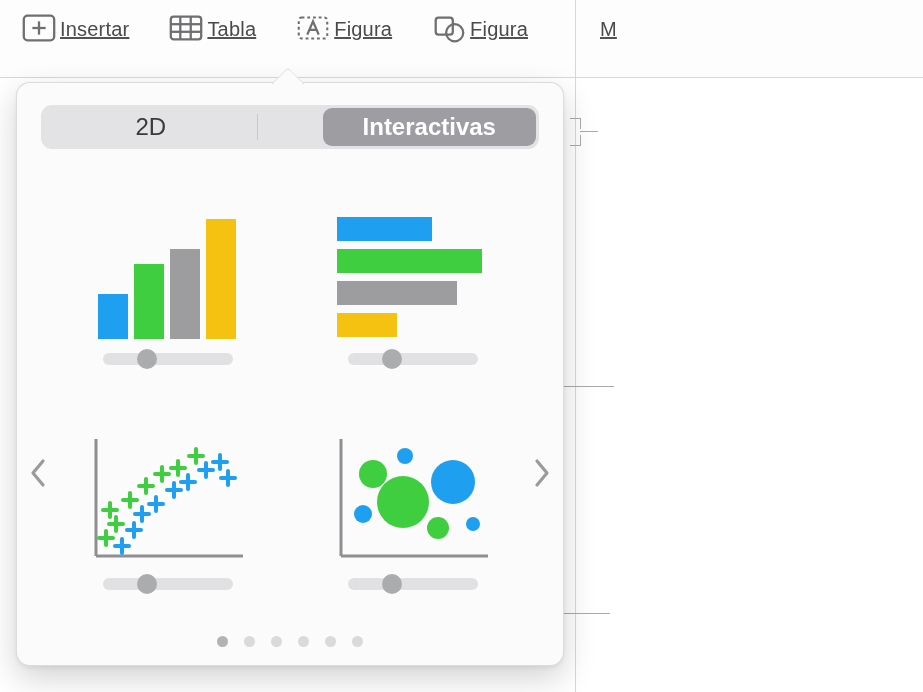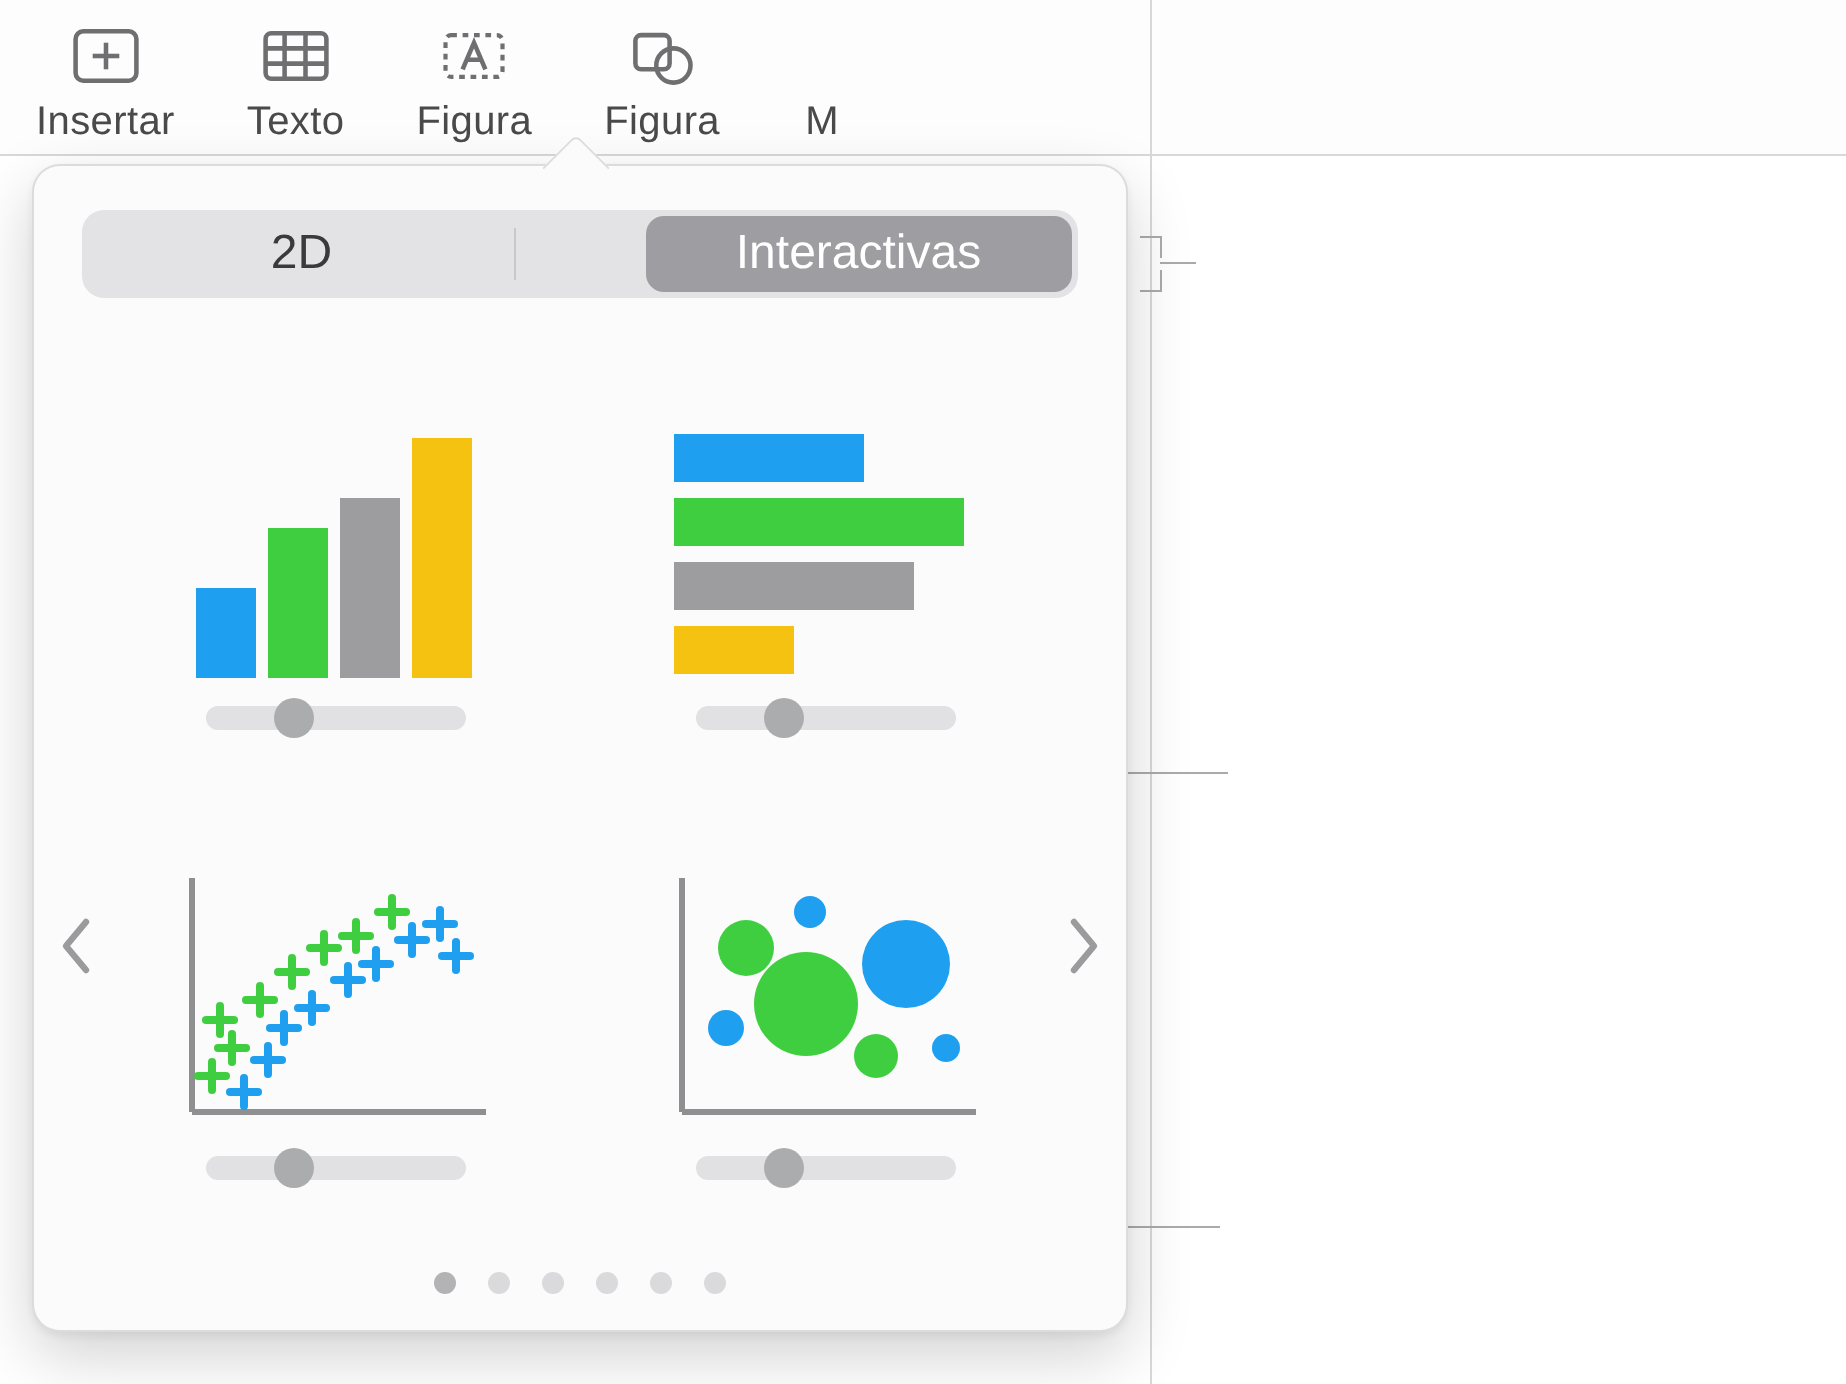--- a/index.html
+++ b/index.html
@@ -14,27 +14,28 @@
     .toolbar {
       display: flex;
       align-items: flex-start;
       padding: 8px 0 4px 0;
       border-bottom: 1px solid #d8d8d8;
       background: #fdfdfd;
       height: 78px;
     }
     .toolbar-item {
       display: flex;
-      flex-direction: column;
+      flex-direction: row;
       align-items: center;
       justify-content: flex-start;
       padding: 0 18px;
       cursor: pointer;
       color: #525252;
       min-width: 80px;
+      text-decoration: underline;
     }
     .toolbar-item.overflow {
       min-width: 0;
       padding: 0 6px 0 12px;
     }
     .toolbar-icon {
       width: 42px;
       height: 40px;
       display: flex;
       align-items: center;
@@ -152,21 +153,21 @@
       justify-content: center;
       font-size: 24px;
       color: #3a3a3c;
       border-radius: 9px;
       cursor: pointer;
       position: relative;
     }
     .segment.selected {
       background: #9e9ea2;
       color: #fff;
-      font-weight: 400;
+      font-weight: 700;
       margin-left: 25px;
     }
     .segment:not(:last-child):not(.selected)::after {
       content: "";
       position: absolute;
       right: 0;
       top: 6px;
       bottom: 6px;
       width: 1px;
       background: #c8c8cc;
@@ -265,21 +266,21 @@
   <div class="toolbar-item">
     <span class="toolbar-icon">
       <svg viewBox="0 0 40 34" fill="none" stroke="#6f6f71" stroke-width="2.4">
         <rect x="4" y="5" width="32" height="24" rx="3"></rect>
         <line x1="4" y1="13" x2="36" y2="13"></line>
         <line x1="4" y1="21" x2="36" y2="21"></line>
         <line x1="14" y1="5" x2="14" y2="29"></line>
         <line x1="25" y1="5" x2="25" y2="29"></line>
       </svg>
     </span>
-    <span class="toolbar-label">Texto</span>
+    <span class="toolbar-label">Tabla</span>
   </div>
 
 
   <div class="toolbar-item">
     <span class="toolbar-icon">
       <svg viewBox="0 0 40 34" fill="none" stroke="#6f6f71" stroke-width="2.2">
         <rect x="5" y="6" width="30" height="22" rx="3" stroke-dasharray="3 3"></rect>
         <path d="M14 24 L20 10 L26 24 M16.5 19 L23.5 19" stroke-width="2.4"></path>
       </svg>
     </span>

